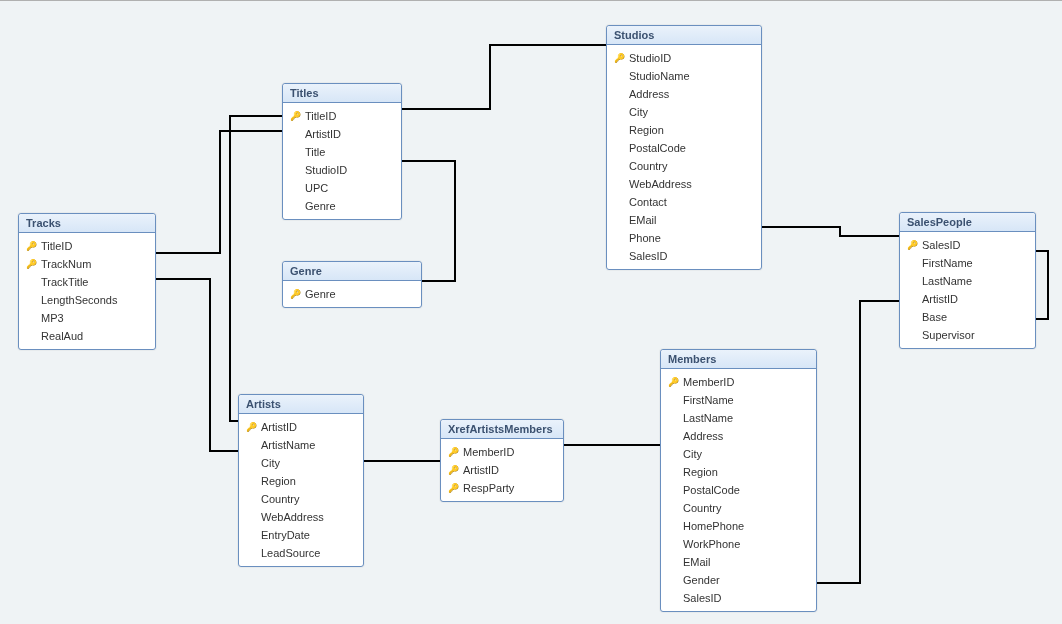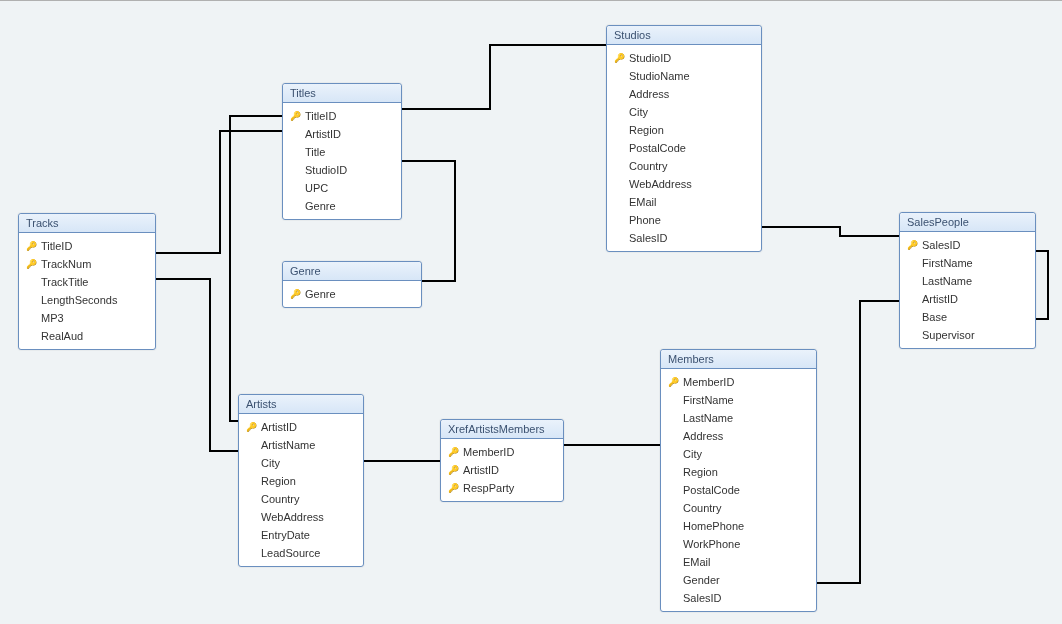--- a/index.html
+++ b/index.html
@@ -1,20 +1,20 @@
 <!DOCTYPE html>
 <html><head>
 <meta charset="utf-8">
 <style>
   html,body{margin:0;padding:0;width:1062px;height:624px;background:#eff3f5;font-family:"Segoe UI",Tahoma,sans-serif;font-size:11px;color:#333;overflow:hidden}
   body{border-top:1px solid #b0b0b0}
   .canvas{position:relative;width:1062px;height:624px}
   svg.connectors{position:absolute;top:0;left:0;width:1062px;height:624px;pointer-events:none}
   .table{position:absolute;background:#fff;border:1px solid #6a8fbf;border-radius:3px;box-shadow:0 0 0 1px rgba(0,0,0,0.03)}
-  .table .hdr{background:linear-gradient(#eaf2fb,#d7e6f7);border-bottom:1px solid #6a8fbf;padding:3px 7px;font-weight:normal;color:#3b5170;border-radius:3px 3px 0 0;white-space:nowrap}
+  .table .hdr{background:linear-gradient(#eaf2fb,#d7e6f7);border-bottom:1px solid #6a8fbf;padding:3px 7px;font-weight:bold;color:#3b5170;border-radius:3px 3px 0 0;white-space:nowrap}
   .table .cols{padding:4px 0}
   .col{display:flex;align-items:center;padding:1px 8px 1px 6px;white-space:nowrap;line-height:16px}
   .key{width:14px;display:inline-block;text-align:center;color:#c6a400;font-size:10px}
   .key.on::before{content:"🔑";font-size:9px}
   .colname{padding-left:2px}
 </style>
 </head>
 <body>
 <div class="canvas">
 
@@ -143,20 +143,24 @@
         <div class="col">
           <span class="key"></span>
           <span class="colname">Country</span>
         </div>
         <div class="col">
           <span class="key"></span>
           <span class="colname">WebAddress</span>
         </div>
         <div class="col">
           <span class="key"></span>
+          <span class="colname">Contact</span>
+        </div>
+        <div class="col">
+          <span class="key"></span>
           <span class="colname">EMail</span>
         </div>
         <div class="col">
           <span class="key"></span>
           <span class="colname">Phone</span>
         </div>
         <div class="col">
           <span class="key"></span>
           <span class="colname">SalesID</span>
         </div>

